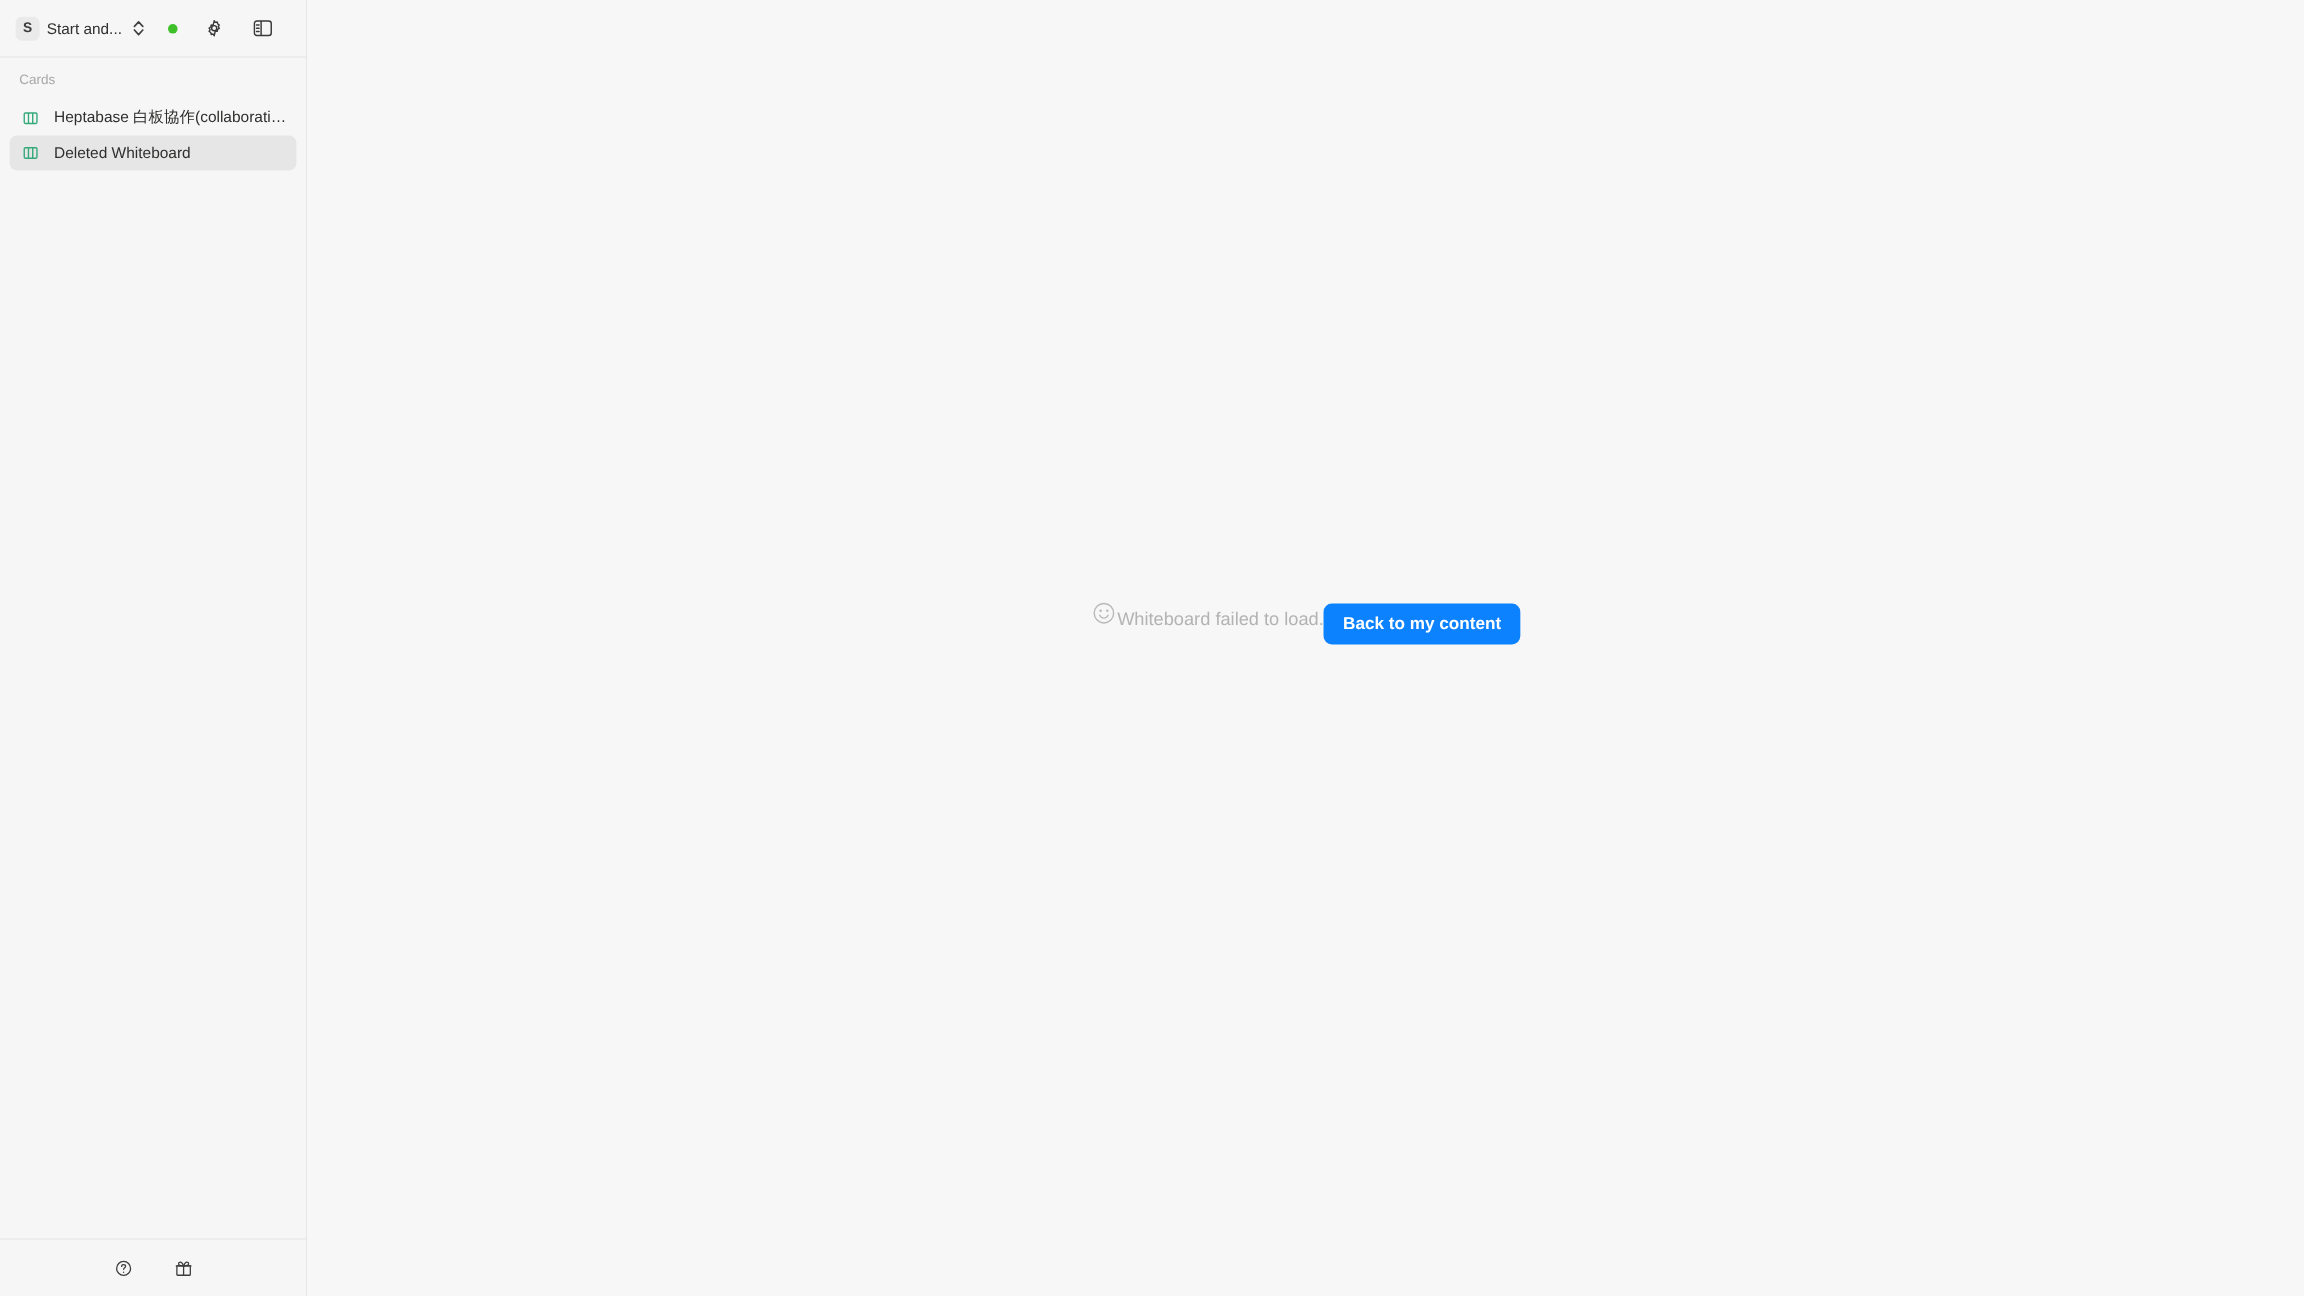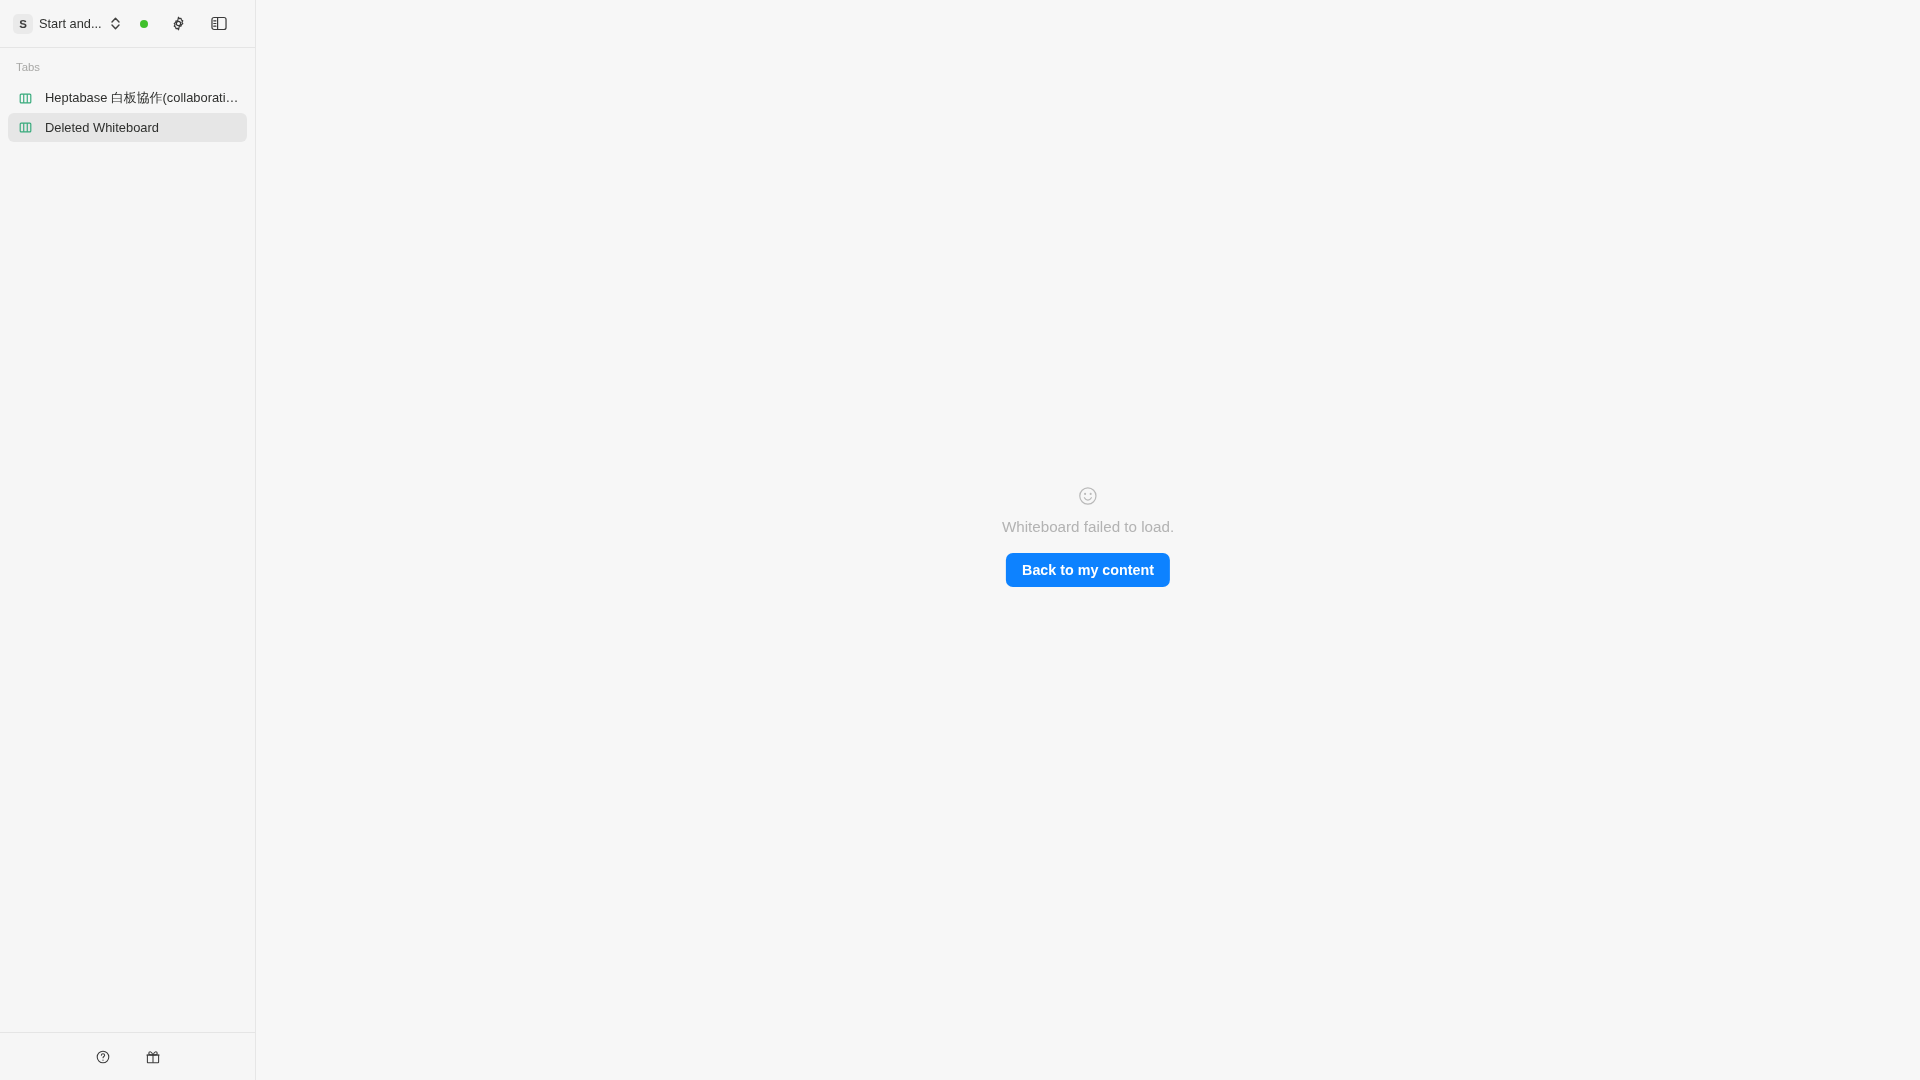--- a/index.html
+++ b/index.html
@@ -213,21 +213,21 @@
     justify-content: center;
     position: relative;
   }
 
   .empty-state {
     position: absolute;
     top: 485px;
     left: 50%;
     transform: translateX(-50%);
     display: flex;
-    flex-direction: column;
+    flex-direction: row;
     align-items: center;
   }
 
   .smiley {
     color: #b9b9b9;
     width: 22px;
     height: 22px;
     display: block;
   }
 
@@ -293,21 +293,21 @@
           <line x1="2.9" y1="8" x2="5.2" y2="8" stroke-linecap="round"></line>
           <line x1="2.9" y1="10.9" x2="5.2" y2="10.9" stroke-linecap="round"></line>
         </svg>
       </div>
     </div>
 
 
     <div class="sidebar-divider"></div>
 
     <div class="tabs-section">
-      <div class="tabs-heading">Tabs</div>
+      <div class="tabs-heading">Cards</div>
 
       <div class="tab-item">
         <span class="tab-icon">
           <svg width="13" height="13" viewBox="0 0 14 14" fill="none" stroke="currentColor" stroke-width="1.25" stroke-linejoin="round">
             <rect x="1.3" y="2.3" width="11.4" height="9.4" rx="1"></rect>
             <line x1="5.1" y1="2.3" x2="5.1" y2="11.7"></line>
             <line x1="8.9" y1="2.3" x2="8.9" y2="11.7"></line>
           </svg>
         </span>
         <span class="tab-label">Heptabase 白板協作(collaboration)</span>

